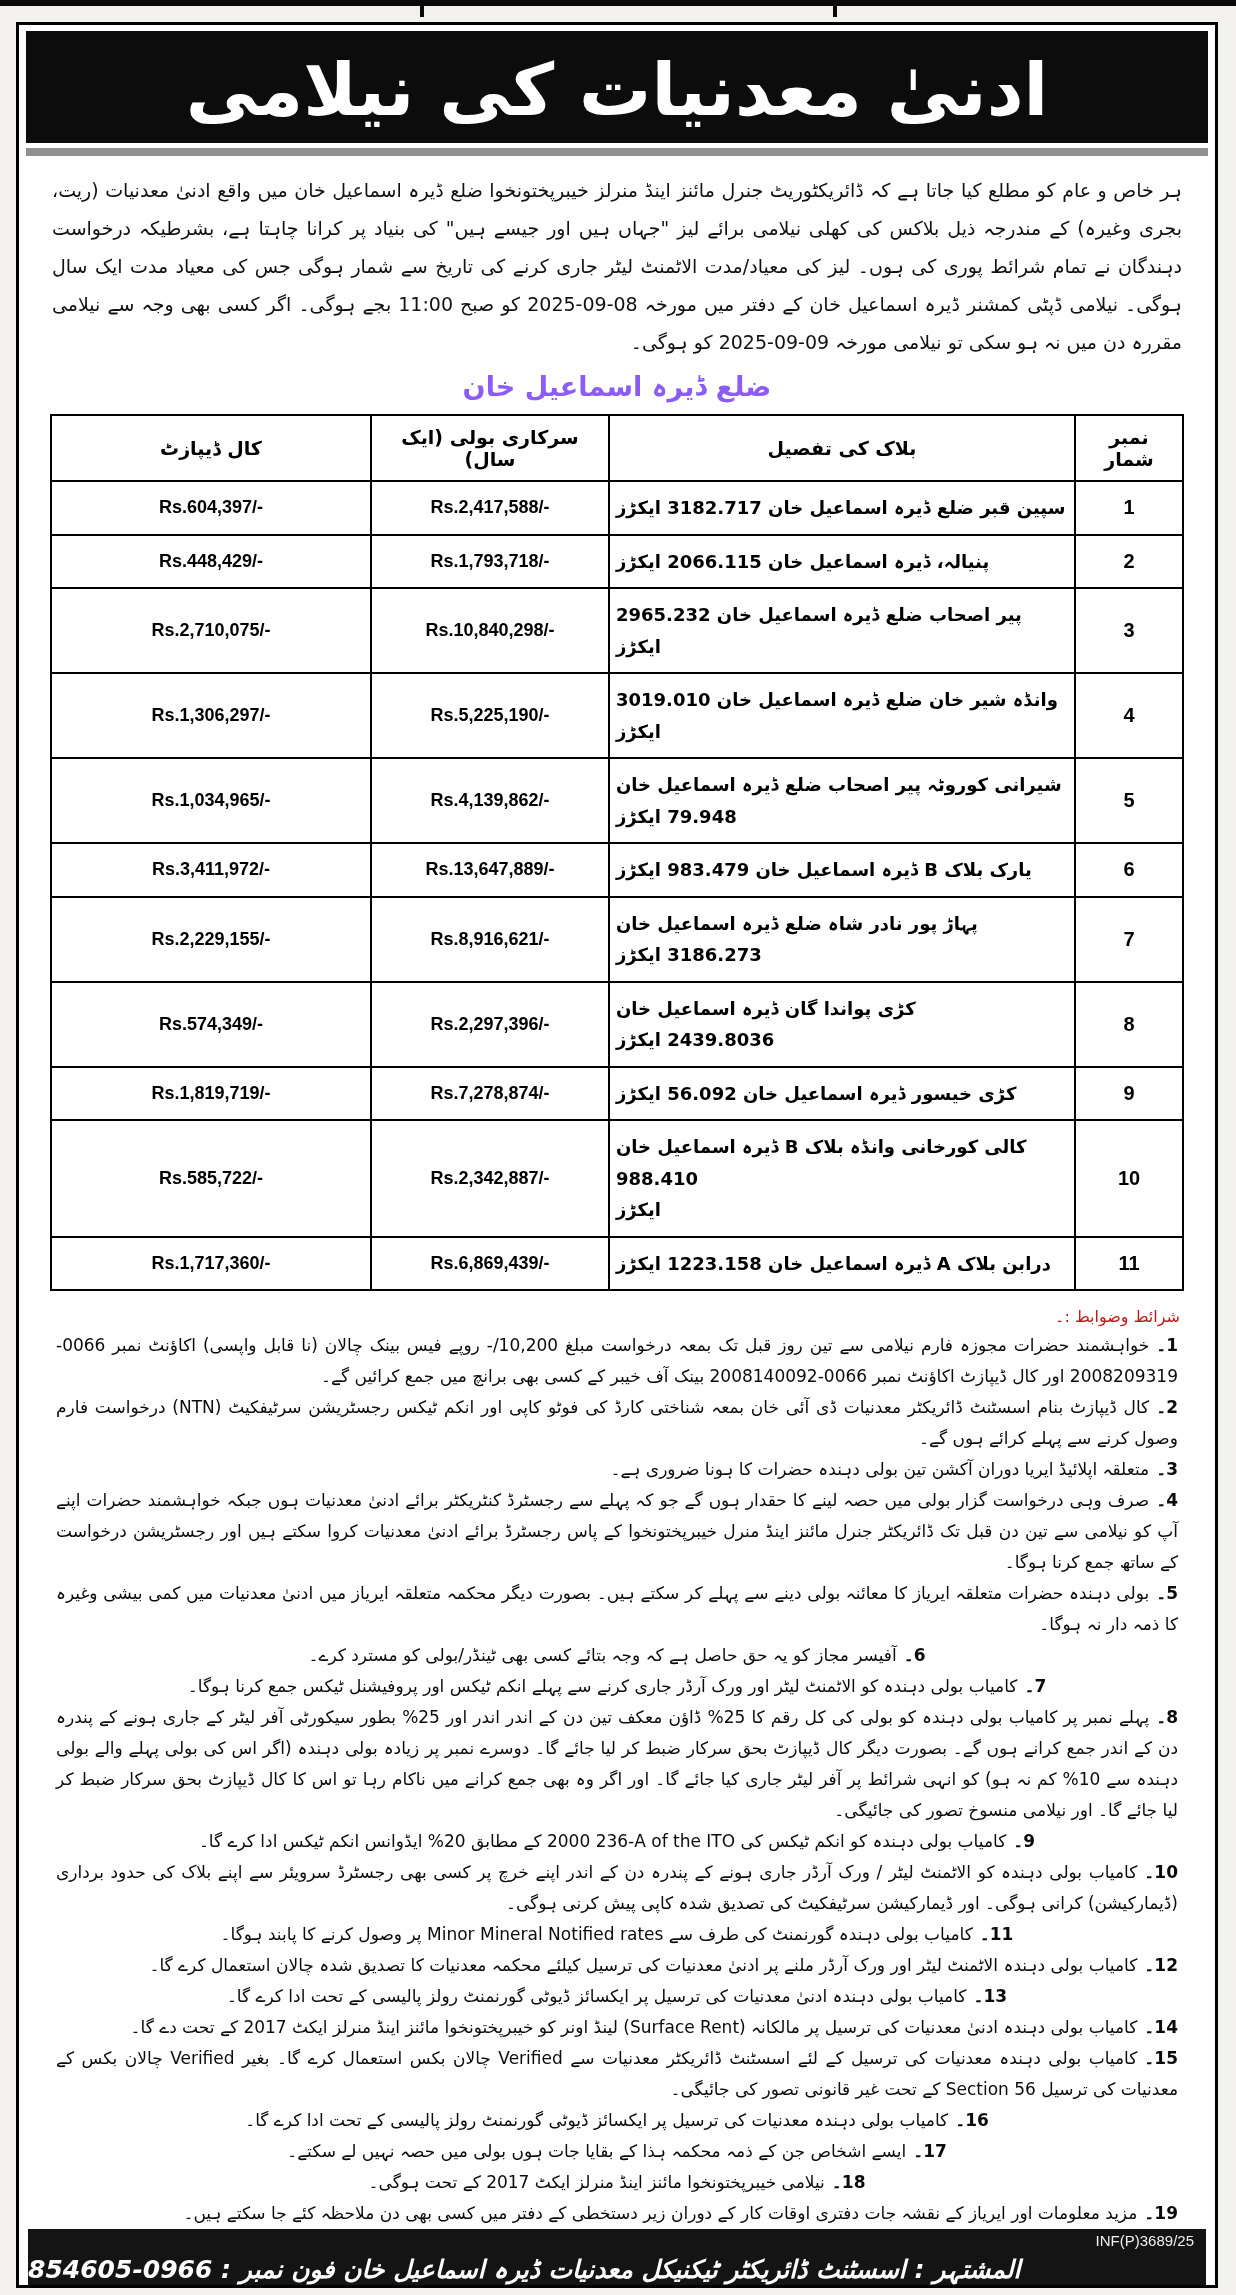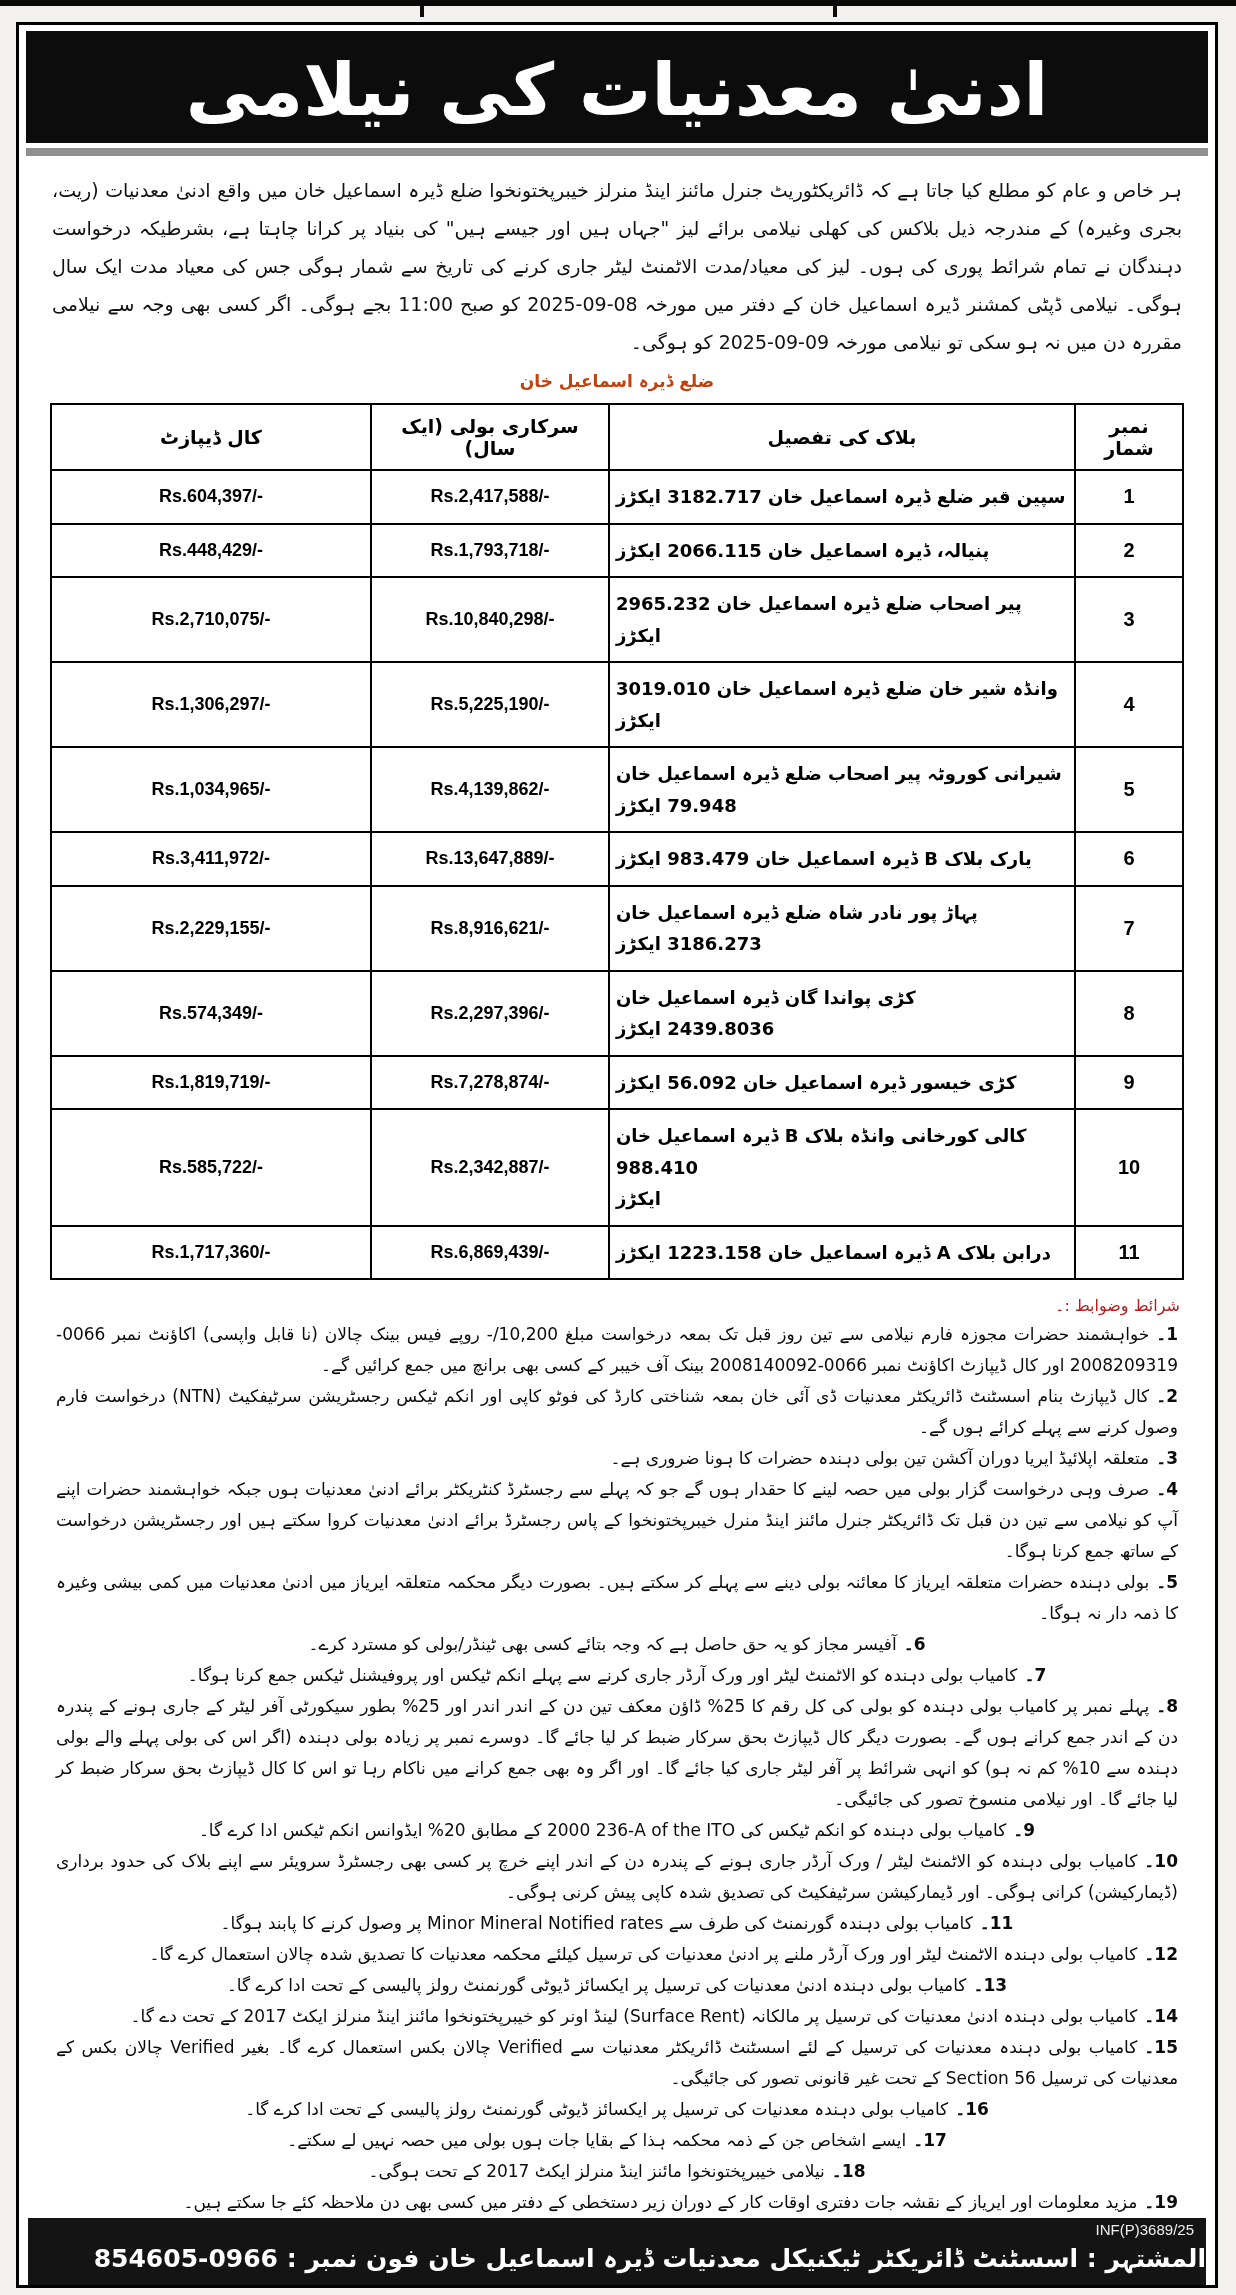--- a/index.html
+++ b/index.html
@@ -18,21 +18,21 @@
   }
   .title-box{flex:none;height:112px;background:#0c0c0c;display:flex;align-items:center;justify-content:center;}
   .title{color:#ffffff;direction:rtl;font-weight:bold;font-size:72px;line-height:1;padding-top:6px;
          font-family:"DejaVu Sans",sans-serif;text-align:right;}
   .divider{flex:none;height:8px;background:#8f8f8f;margin-top:5px;}
 
   .intro{
     direction:rtl;text-align:justify;text-align-last:right;
     margin:15px 26px 0 26px;font-size:19px;line-height:38px;color:#111;
   }
-  .district{direction:rtl;text-align:center;font-size:17px;font-weight:bold;margin:10px 0 0 0;color:#c2410c;}
+  .district{direction:rtl;text-align:center;font-size:27px;font-weight:bold;margin:10px 0 0 0;color:#8b5cf6;}
 
   table.blocks{margin:12px auto 0 auto;border-collapse:collapse;width:1132px;table-layout:fixed;direction:rtl;}
   table.blocks th,table.blocks td{border:2px solid #000;padding:10px 6px;box-sizing:border-box;}
   table.blocks thead th{height:44px;font-size:19px;font-weight:bold;text-align:center;color:#000;}
   table.blocks tbody td{height:45px;color:#000;}
   td.serial{font-family:"Liberation Sans",sans-serif;font-weight:bold;font-size:20px;text-align:center;}
   td.details{font-weight:bold;font-size:18px;text-align:left;white-space:pre-line;line-height:1.75;margin-top:32px;}
   td.bid,td.deposit{direction:ltr;font-family:"Liberation Sans",sans-serif;font-weight:bold;font-size:18px;text-align:center;}
   tr.tall td{height:82px;}
   tr.taller td{height:86px;}
@@ -41,21 +41,21 @@
   .terms{direction:rtl;margin:4px 30px 0 30px;}
   .term{font-size:17px;line-height:31px;text-align:justify;text-align-last:right;color:#0b0b0b;}
   .term.c{text-align:center;text-align-last:center;}
   .tnum{font-weight:bold;padding-left:7px;}
 
   .footer{
     margin:auto 2px 2px 2px;background:#141414;color:#fff;position:relative;
     flex:none;min-height:112px;padding:8px 0 14px 0;
   }
   .inf{position:absolute;top:3px;right:12px;font-family:"Liberation Sans",sans-serif;font-size:15px;color:#f0f0f0;}
-  .fline1{direction:rtl;text-align:right;font-size:25px;font-weight:bold;margin-top:18px;}
+  .fline1{direction:rtl;text-align:left;font-size:25px;font-weight:bold;margin-top:18px;font-style:italic;}
   .fline2{direction:rtl;text-align:center;font-size:23px;font-weight:bold;margin-top:16px;}
 </style>
 </head>
 <body>
 
 <div class="top-rule">
   <span class="tick t1"></span>
   <span class="tick t2"></span>
 </div>
 

